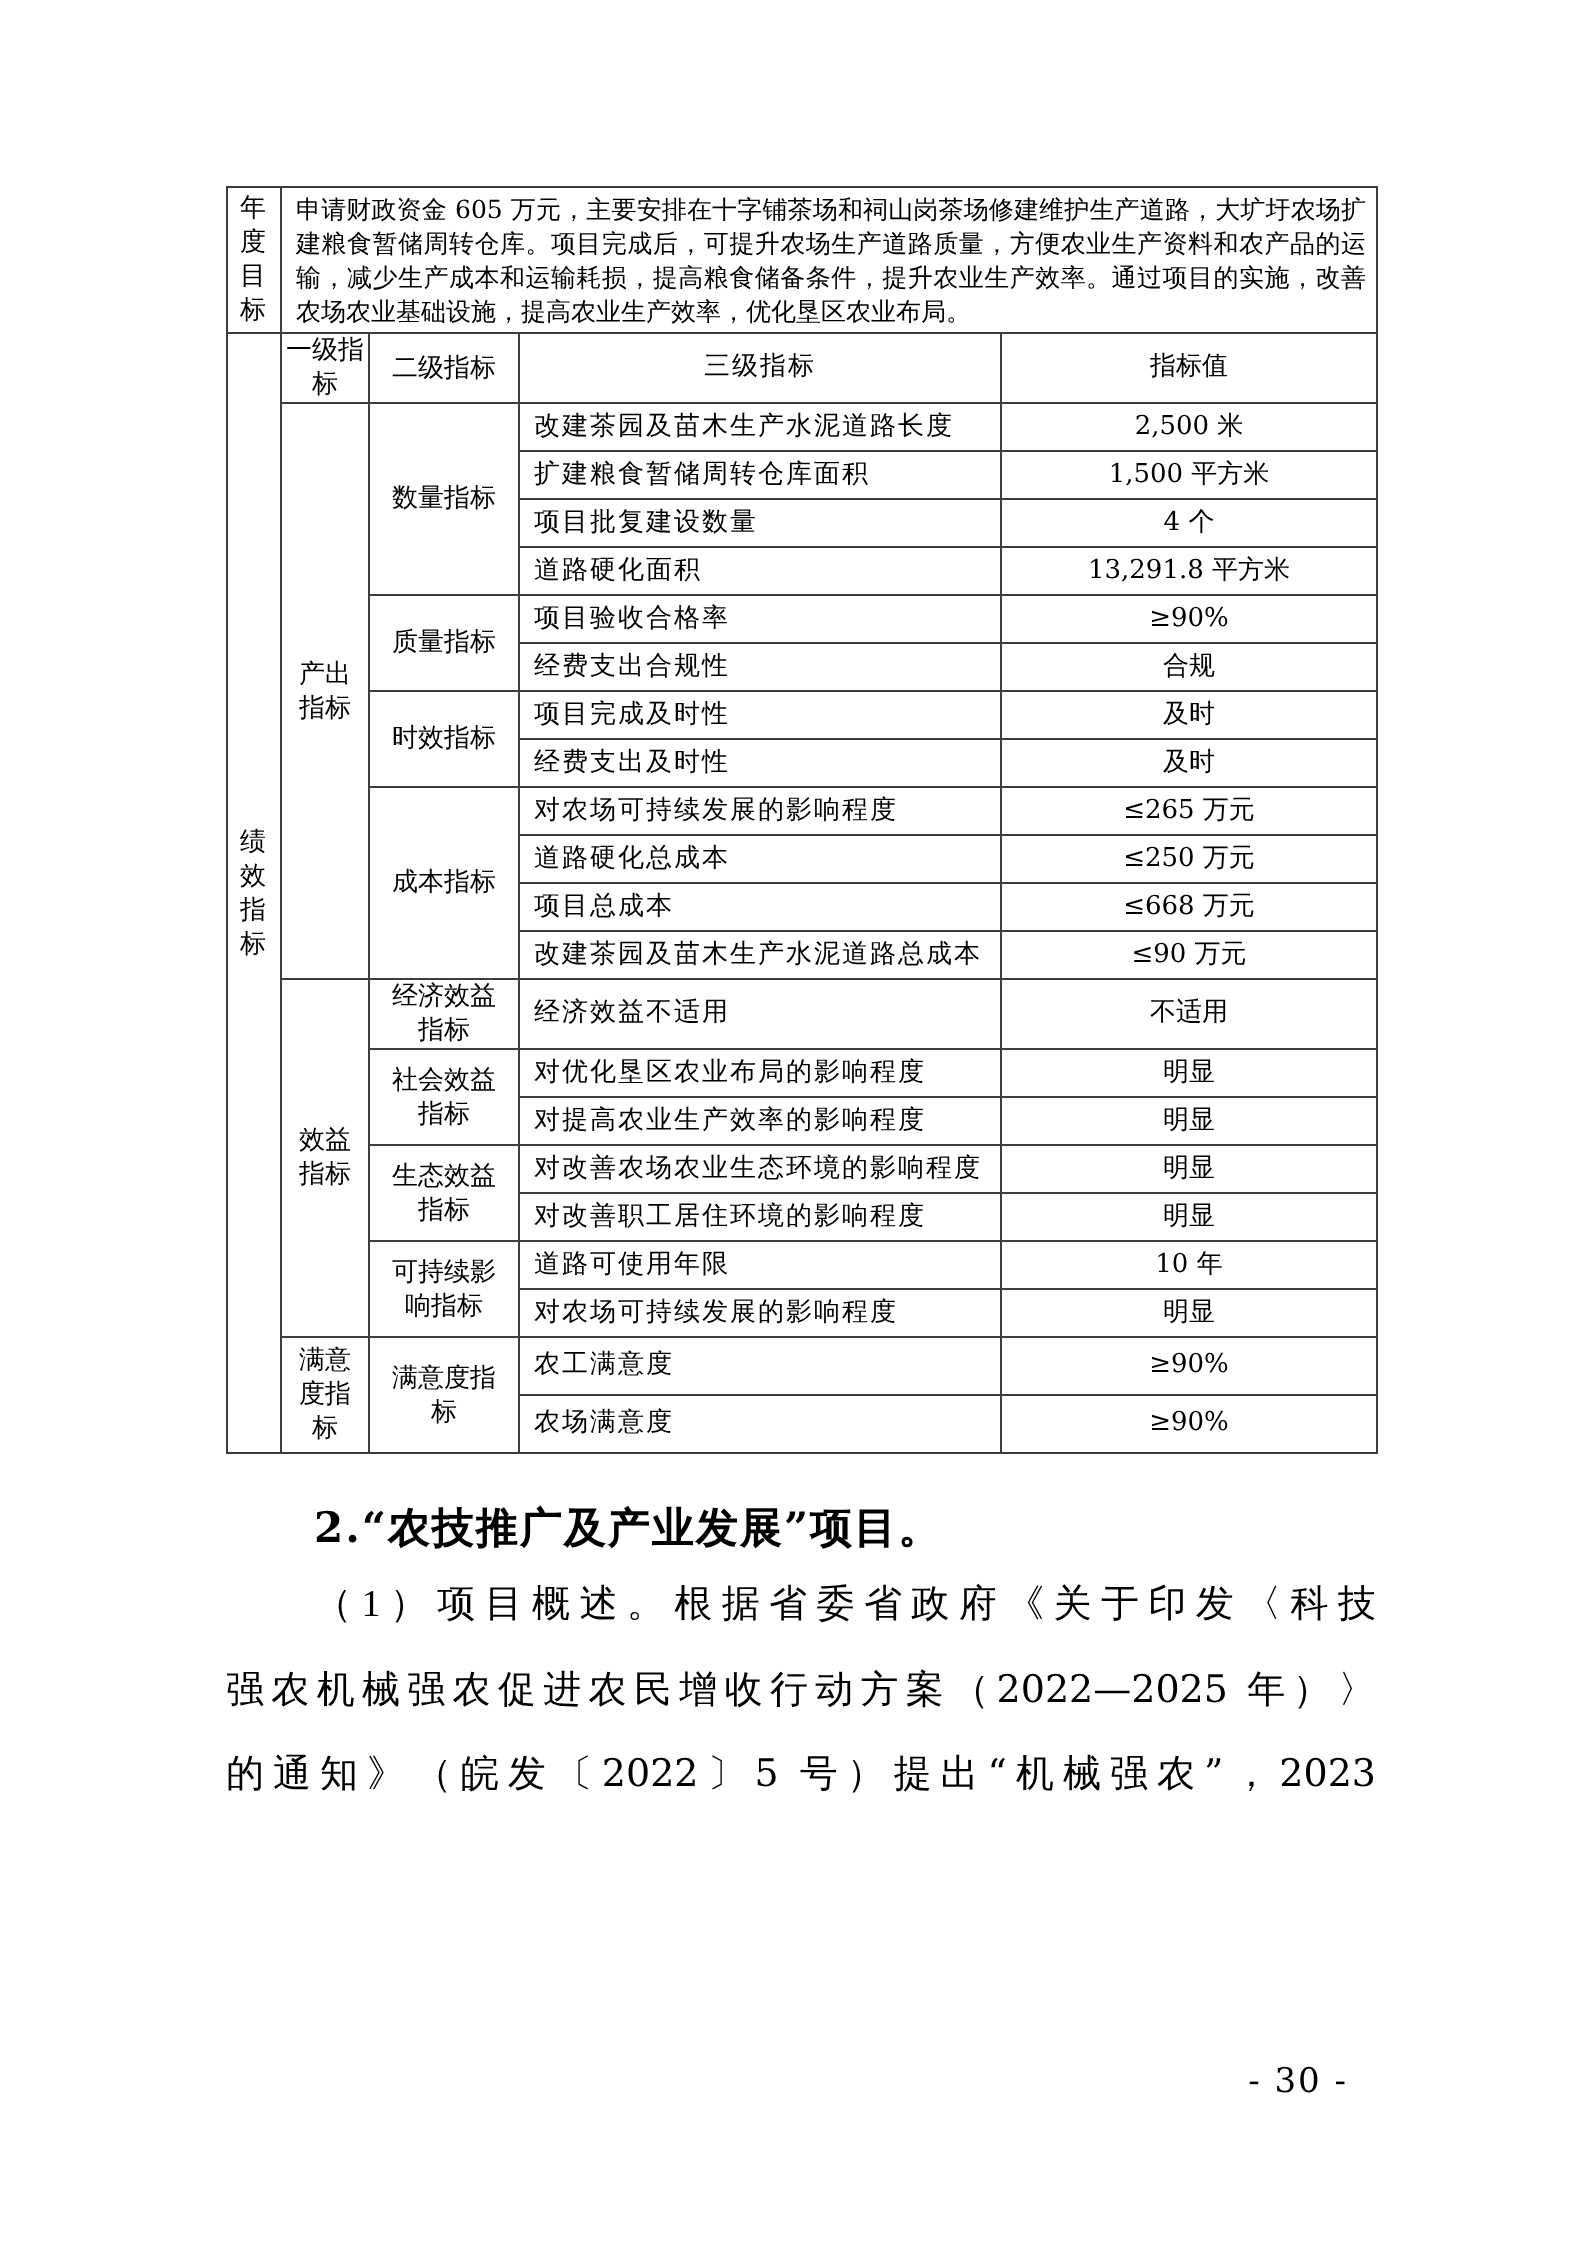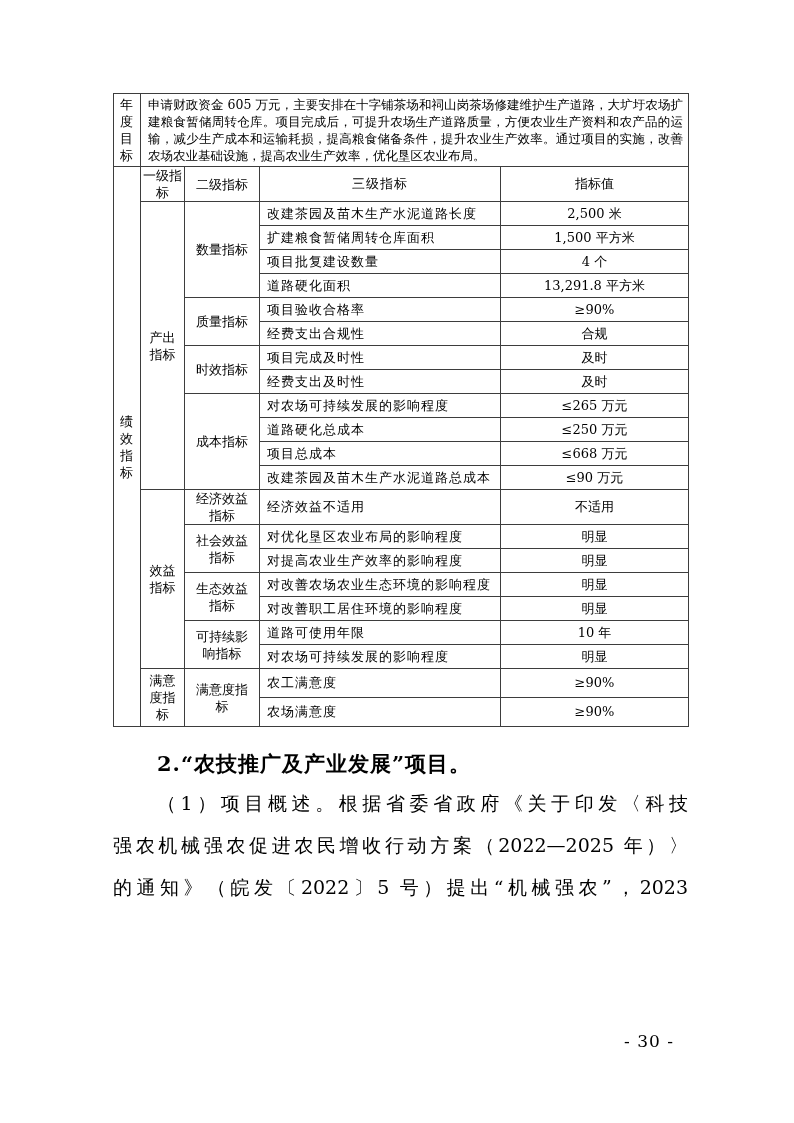--- a/index.html
+++ b/index.html
@@ -50,21 +50,21 @@
   .sec-heading {
     font-size: 21px; font-weight: bold;
     padding-left: 44px; letter-spacing: 1px;
     height: 36px; line-height: 36px;
   }
   .para-line {
     font-size: 19px; height: 42px; line-height: 42px;
     text-align: justify; text-align-last: justify; -moz-text-align-last: justify;
     white-space: nowrap;
   }
-  .para-line.indent { padding-left: 44px; }
+  .para-line.indent { padding-left: 44px; font-family: Liberation Serif, serif; }
 
   .page-number {
     position: absolute; top: 1031px; right: 120px;
     font-size: 17px; letter-spacing: 1px;
   }
 </style>
 </head>
 <body>
 
 <div class="page">

